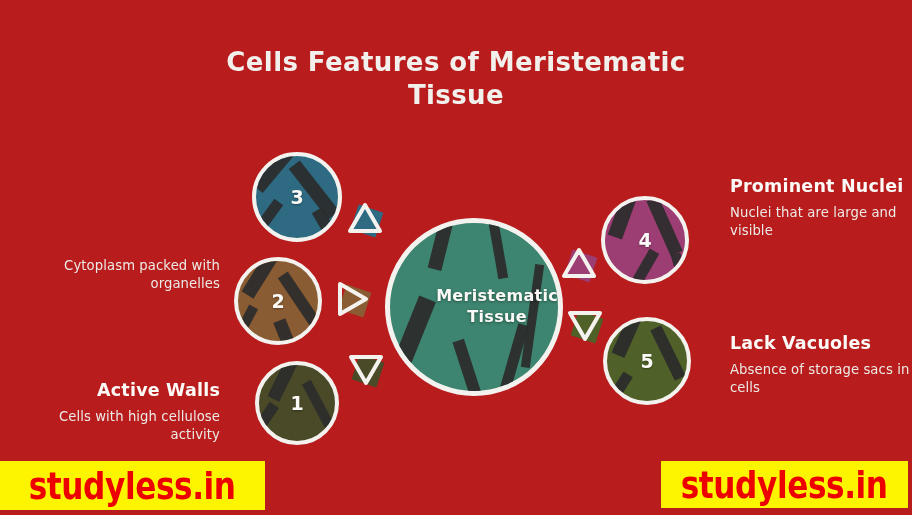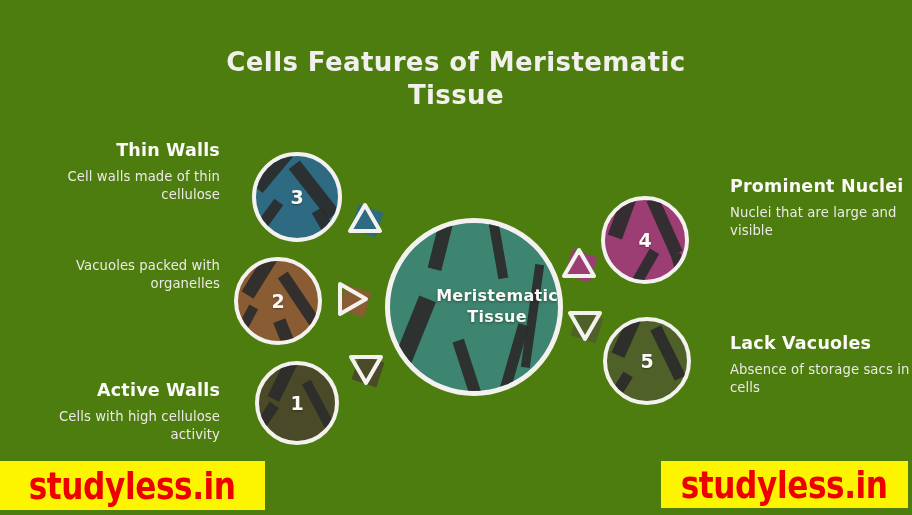--- a/index.html
+++ b/index.html
@@ -141,31 +141,27 @@
     letter-spacing: -0.5px;
     transform: scaleX(0.82);
     white-space: nowrap;
   }
   #wm-left  { left: 0px;   top: 461px; width: 265px; height: 49px; }
   #wm-right { left: 661px; top: 461px; width: 247px; height: 47px; }
 </style>
 </head>
 <body>
 
-<div id="stage" style="background: #4d7c0f;">
+<div id="stage" style="background: #b91c1c;">
 
   <div id="title">Cells Features of Meristematic Tissue</div>
 
-  <div class="feat left" id="feat-thin">
-    <div class="f-title">Thin Walls</div>
-    <div class="f-desc">Cell walls made of thin cellulose</div>
-  </div>
 
   <div class="feat left" id="feat-dense">
-    <div class="f-desc">Vacuoles packed with organelles</div>
+    <div class="f-desc">Cytoplasm packed with organelles</div>
   </div>
 
   <div class="feat left" id="feat-active">
     <div class="f-title">Active Walls</div>
     <div class="f-desc">Cells with high cellulose activity</div>
   </div>
 
   <div class="feat right" id="feat-nuclei">
     <div class="f-title">Prominent Nuclei</div>
     <div class="f-desc">Nuclei that are large and visible</div>

